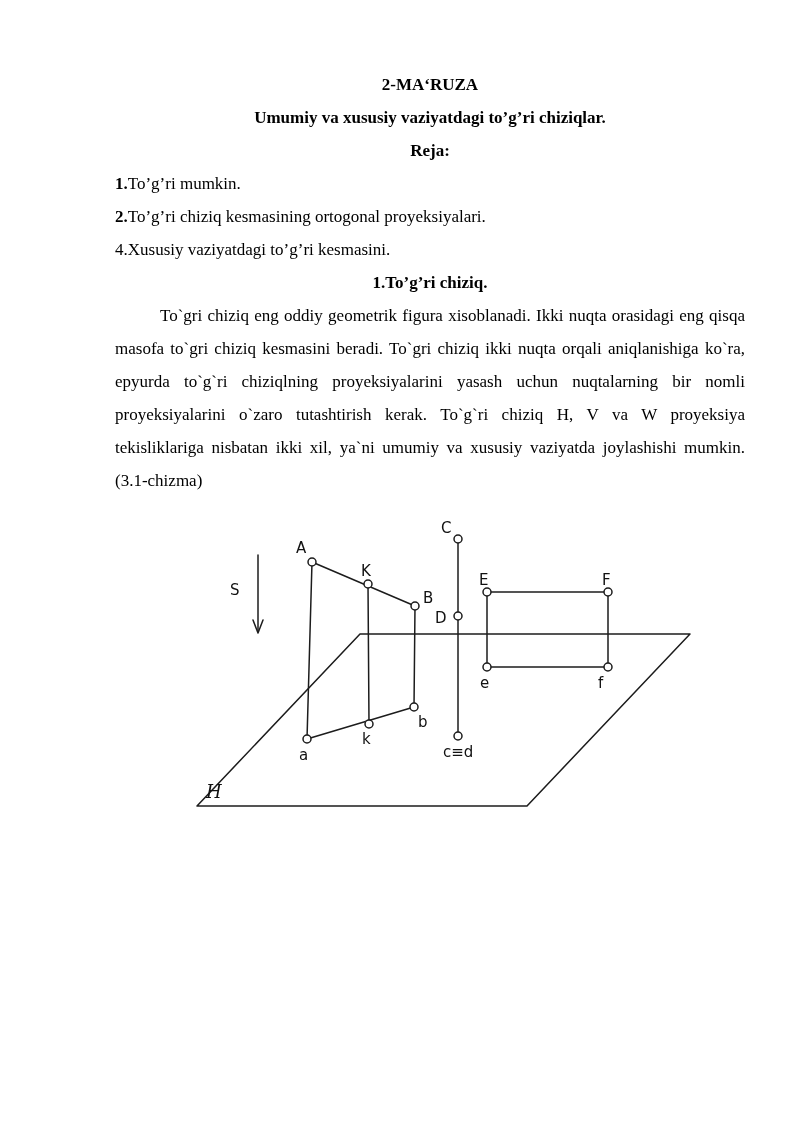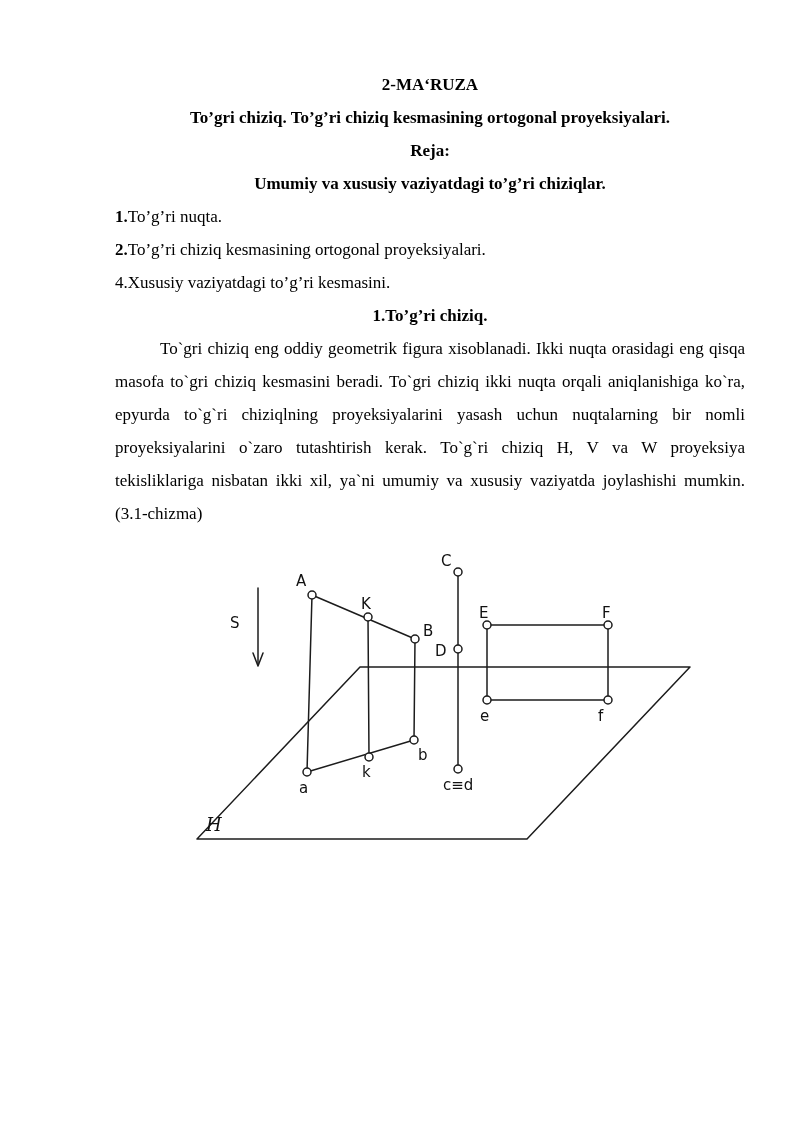--- a/index.html
+++ b/index.html
@@ -51,25 +51,24 @@
     font-size: 18px;
   }
 </style>
 </head>
 <body>
 
 <div class="page">
   <div class="content">
 
     <div class="center bold">2-MA‘RUZA</div>
-    <div class="center bold">To’gri chiziq. To’g’ri chiziq kesmasining ortogonal proyeksiyalari.</div>
+    <div class="center bold">Umumiy va xususiy vaziyatdagi to’g’ri chiziqlar.</div>
     <div class="center bold">Reja:</div>
-    <div class="center bold">Umumiy va xususiy vaziyatdagi to’g’ri chiziqlar.</div>
 
-    <div class="plan-item"><span class="bold">1.</span><span>To’g’ri nuqta.</span></div>
+    <div class="plan-item"><span class="bold">1.</span><span>To’g’ri mumkin.</span></div>
     <div class="plan-item"><span class="bold">2.</span><span>To’g’ri chiziq kesmasining ortogonal proyeksiyalari.</span></div>
     <div class="plan-item"><span>4.</span><span>Xususiy vaziyatdagi to’g’ri kesmasini.</span></div>
 
     <div class="center bold">1.To’g’ri chiziq.</div>
 
     <div class="para">To`gri chiziq eng oddiy geometrik figura xisoblanadi. Ikki nuqta orasidagi eng qisqa masofa to`gri chiziq kesmasini beradi. To`gri chiziq ikki nuqta orqali aniqlanishiga ko`ra, epyurda to`g`ri chiziqlning proyeksiyalarini yasash uchun nuqtalarning bir nomli proyeksiyalarini o`zaro tutashtirish kerak. To`g`ri chiziq H, V va W proyeksiya tekisliklariga nisbatan ikki xil, ya`ni umumiy va xususiy vaziyatda joylashishi mumkin. (3.1-chizma)</div>
 
     <div class="figure">
       <svg width="560" height="310" viewBox="150 580 560 310">
 

